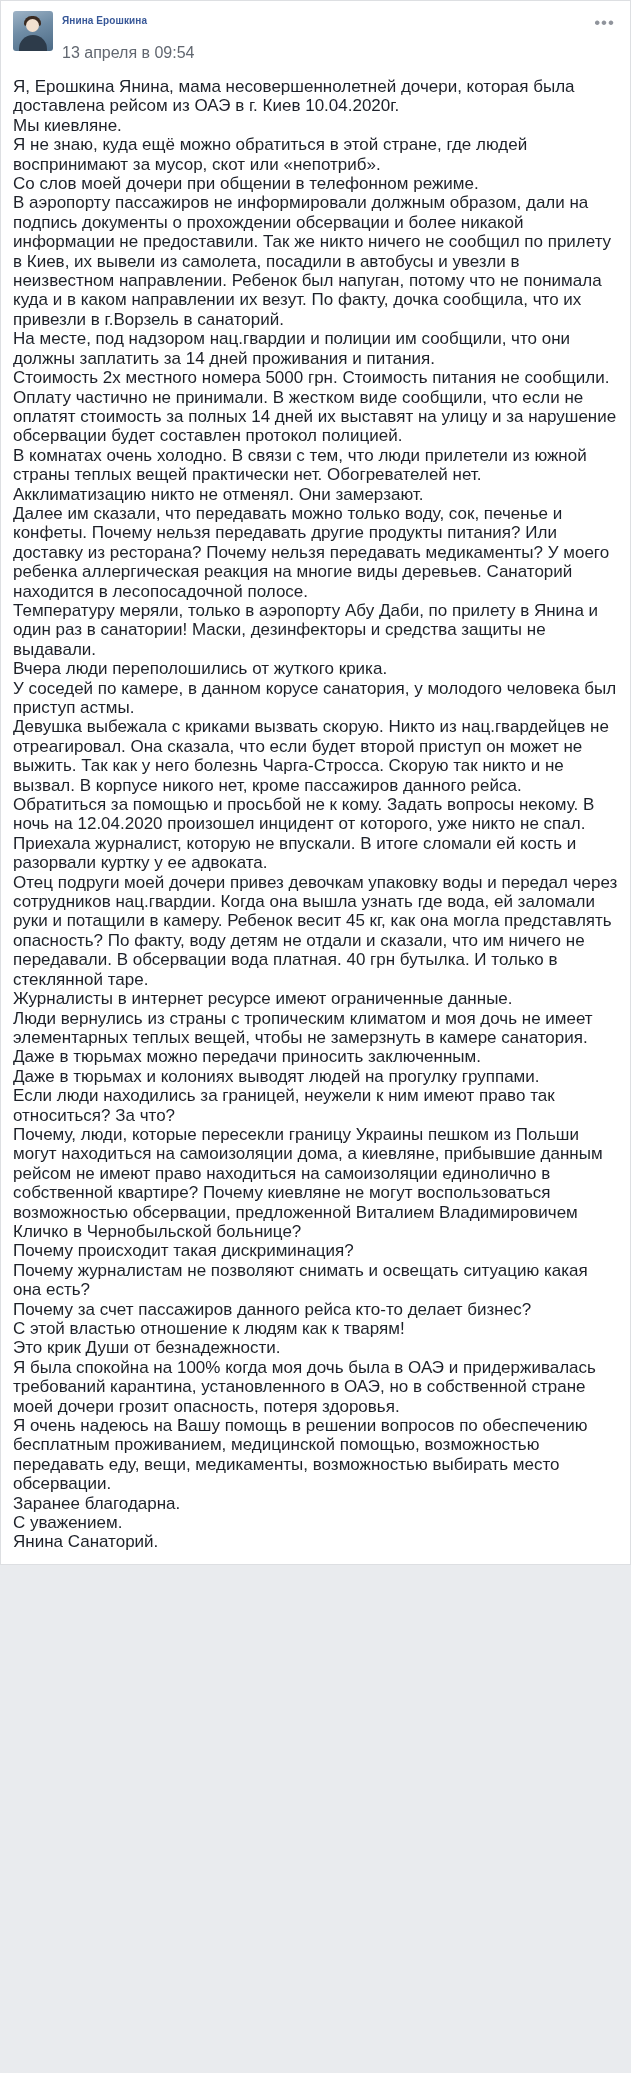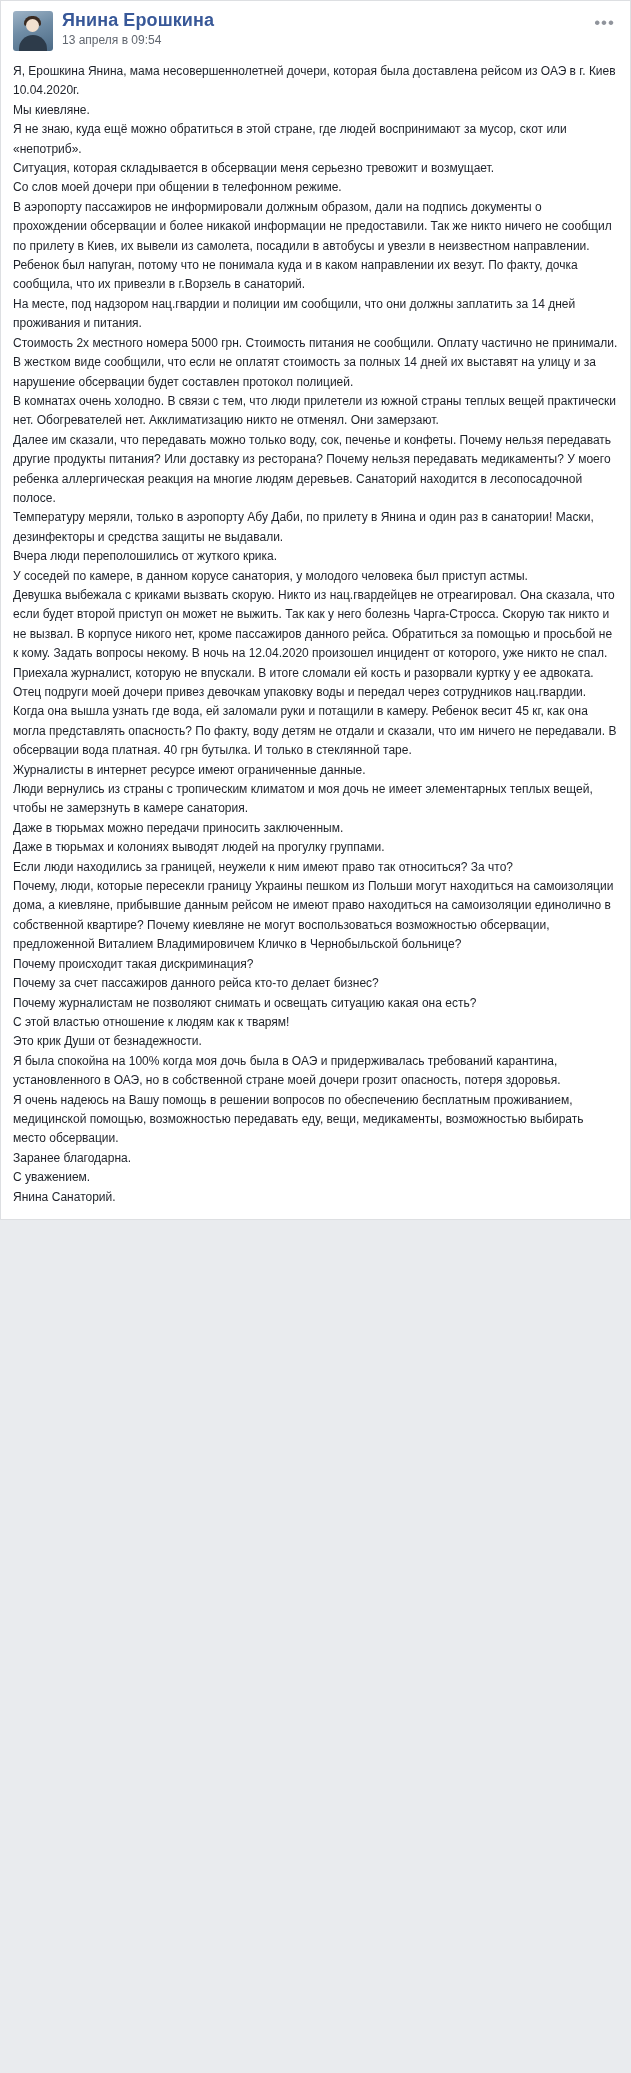--- a/index.html
+++ b/index.html
@@ -58,46 +58,46 @@
     border-radius: 9px 9px 3px 3px;
     background: #3a2a20;
     left: 11px;
     top: 5px;
   }
   .header-text {
     margin-left: 9px;
     padding-top: 1px;
   }
   .author {
-    font-size: 18px;
+    font-size: 10px;
     font-weight: bold;
     color: #385898;
     line-height: 17px;
     letter-spacing: 0.1px;
   }
   .timestamp {
-    font-size: 12px;
+    font-size: 16px;
     color: #616770;
     line-height: 16px;
-    margin-top: 3px;
+    margin-top: 16px;
   }
   .menu-dots {
     position: absolute;
     right: 0;
     top: 4px;
     color: #90949c;
     font-size: 17px;
     letter-spacing: 1px;
     line-height: 12px;
     padding: 2px 3px;
     cursor: pointer;
   }
   .post-body {
-    margin-top: 9px;
-    font-size: 12px;
+    margin-top: 16px;
+    font-size: 17px;
     line-height: 19.4px;
     color: #1d2129;
   }
   .post-body p {
     margin: 0;
     padding: 0;
   }
 </style>
 </head>
 <body>
@@ -114,41 +114,40 @@
       <div class="author">Янина Ерошкина</div>
       <div class="timestamp">13 апреля в 09:54</div>
     </div>
     <div class="menu-dots">•••</div>
   </div>
 
   <div class="post-body">
     <p>Я, Ерошкина Янина, мама несовершеннолетней дочери, которая была доставлена рейсом из ОАЭ в г. Киев 10.04.2020г.</p>
     <p>Мы киевляне.</p>
     <p>Я не знаю, куда ещё можно обратиться в этой стране, где людей воспринимают за мусор, скот или «непотриб».</p>
-    <p>Ситуация, которая складывается в обсервации меня серьезно тревожит и возмущает.</p>
     <p>Со слов моей дочери при общении в телефонном режиме.</p>
     <p>В аэропорту пассажиров не информировали должным образом, дали на подпись документы о прохождении обсервации и более никакой информации не предоставили. Так же никто ничего не сообщил по прилету в Киев, их вывели из самолета, посадили в автобусы и увезли в неизвестном направлении. Ребенок был напуган, потому что не понимала куда и в каком направлении их везут. По факту, дочка сообщила, что их привезли в г.Ворзель в санаторий.</p>
     <p>На месте, под надзором нац.гвардии и полиции им сообщили, что они должны заплатить за 14 дней проживания и питания.</p>
     <p>Стоимость 2х местного номера 5000 грн. Стоимость питания не сообщили. Оплату частично не принимали. В жестком виде сообщили, что если не оплатят стоимость за полных 14 дней их выставят на улицу и за нарушение обсервации будет составлен протокол полицией.</p>
     <p>В комнатах очень холодно. В связи с тем, что люди прилетели из южной страны теплых вещей практически нет. Обогревателей нет. Акклиматизацию никто не отменял. Они замерзают.</p>
-    <p>Далее им сказали, что передавать можно только воду, сок, печенье и конфеты. Почему нельзя передавать другие продукты питания? Или доставку из ресторана? Почему нельзя передавать медикаменты? У моего ребенка аллергическая реакция на многие людям деревьев. Санаторий находится в лесопосадочной полосе.</p>
+    <p>Далее им сказали, что передавать можно только воду, сок, печенье и конфеты. Почему нельзя передавать другие продукты питания? Или доставку из ресторана? Почему нельзя передавать медикаменты? У моего ребенка аллергическая реакция на многие виды деревьев. Санаторий находится в лесопосадочной полосе.</p>
     <p>Температуру меряли, только в аэропорту Абу Даби, по прилету в Янина и один раз в санатории! Маски, дезинфекторы и средства защиты не выдавали.</p>
     <p>Вчера люди переполошились от жуткого крика.</p>
     <p>У соседей по камере, в данном корусе санатория, у молодого человека был приступ астмы.</p>
     <p>Девушка выбежала с криками вызвать скорую. Никто из нац.гвардейцев не отреагировал. Она сказала, что если будет второй приступ он может не выжить. Так как у него болезнь Чарга-Стросса. Скорую так никто и не вызвал. В корпусе никого нет, кроме пассажиров данного рейса. Обратиться за помощью и просьбой не к кому. Задать вопросы некому. В ночь на 12.04.2020 произошел инцидент от которого, уже никто не спал. Приехала журналист, которую не впускали. В итоге сломали ей кость и разорвали куртку у ее адвоката.</p>
     <p>Отец подруги моей дочери привез девочкам упаковку воды и передал через сотрудников нац.гвардии. Когда она вышла узнать где вода, ей заломали руки и потащили в камеру. Ребенок весит 45 кг, как она могла представлять опасность? По факту, воду детям не отдали и сказали, что им ничего не передавали. В обсервации вода платная. 40 грн бутылка. И только в стеклянной таре.</p>
     <p>Журналисты в интернет ресурсе имеют ограниченные данные.</p>
     <p>Люди вернулись из страны с тропическим климатом и моя дочь не имеет элементарных теплых вещей, чтобы не замерзнуть в камере санатория.</p>
     <p>Даже в тюрьмах можно передачи приносить заключенным.</p>
     <p>Даже в тюрьмах и колониях выводят людей на прогулку группами.</p>
     <p>Если люди находились за границей, неужели к ним имеют право так относиться? За что?</p>
     <p>Почему, люди, которые пересекли границу Украины пешком из Польши могут находиться на самоизоляции дома, а киевляне, прибывшие данным рейсом не имеют право находиться на самоизоляции единолично в собственной квартире? Почему киевляне не могут воспользоваться возможностью обсервации, предложенной Виталием Владимировичем Кличко в Чернобыльской больнице?</p>
     <p>Почему происходит такая дискриминация?</p>
+    <p>Почему журналистам не позволяют снимать и освещать ситуацию какая она есть?</p>
     <p>Почему за счет пассажиров данного рейса кто-то делает бизнес?</p>
-    <p>Почему журналистам не позволяют снимать и освещать ситуацию какая она есть?</p>
     <p>С этой властью отношение к людям как к тварям!</p>
     <p>Это крик Души от безнадежности.</p>
     <p>Я была спокойна на 100% когда моя дочь была в ОАЭ и придерживалась требований карантина, установленного в ОАЭ, но в собственной стране моей дочери грозит опасность, потеря здоровья.</p>
     <p>Я очень надеюсь на Вашу помощь в решении вопросов по обеспечению бесплатным проживанием, медицинской помощью, возможностью передавать еду, вещи, медикаменты, возможностью выбирать место обсервации.</p>
     <p>Заранее благодарна.</p>
     <p>С уважением.</p>
     <p>Янина Санаторий.</p>
   </div>
 
 </div>

